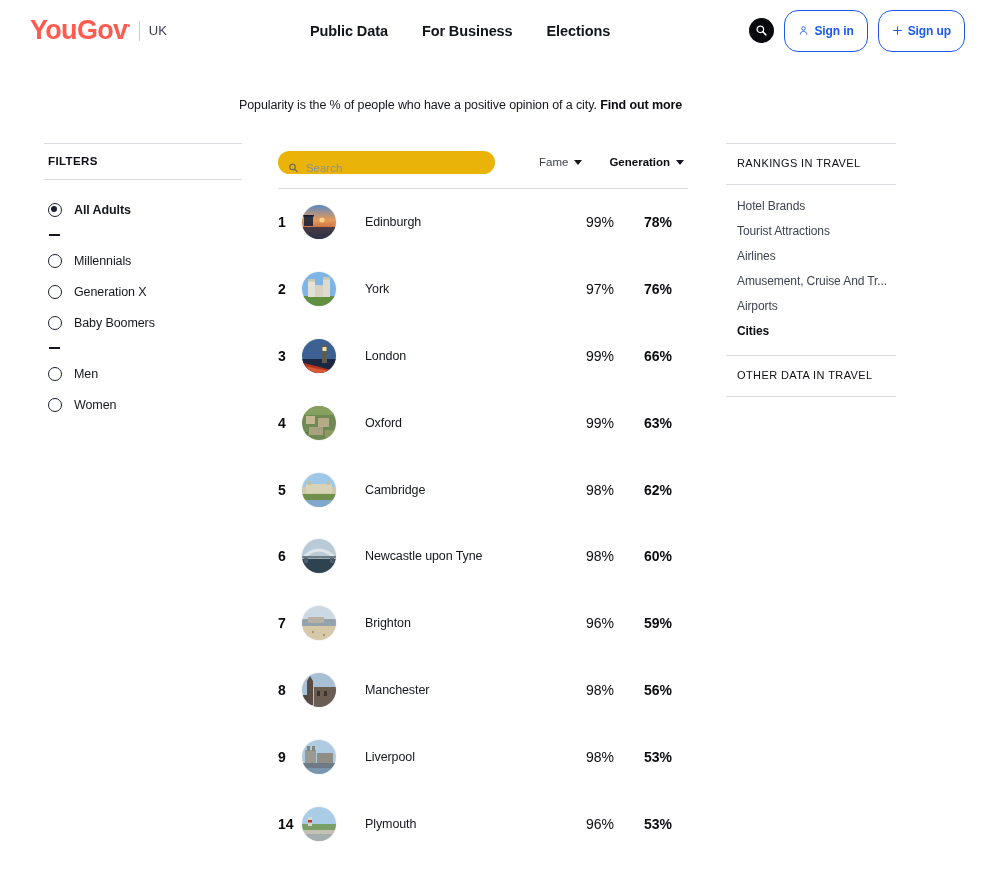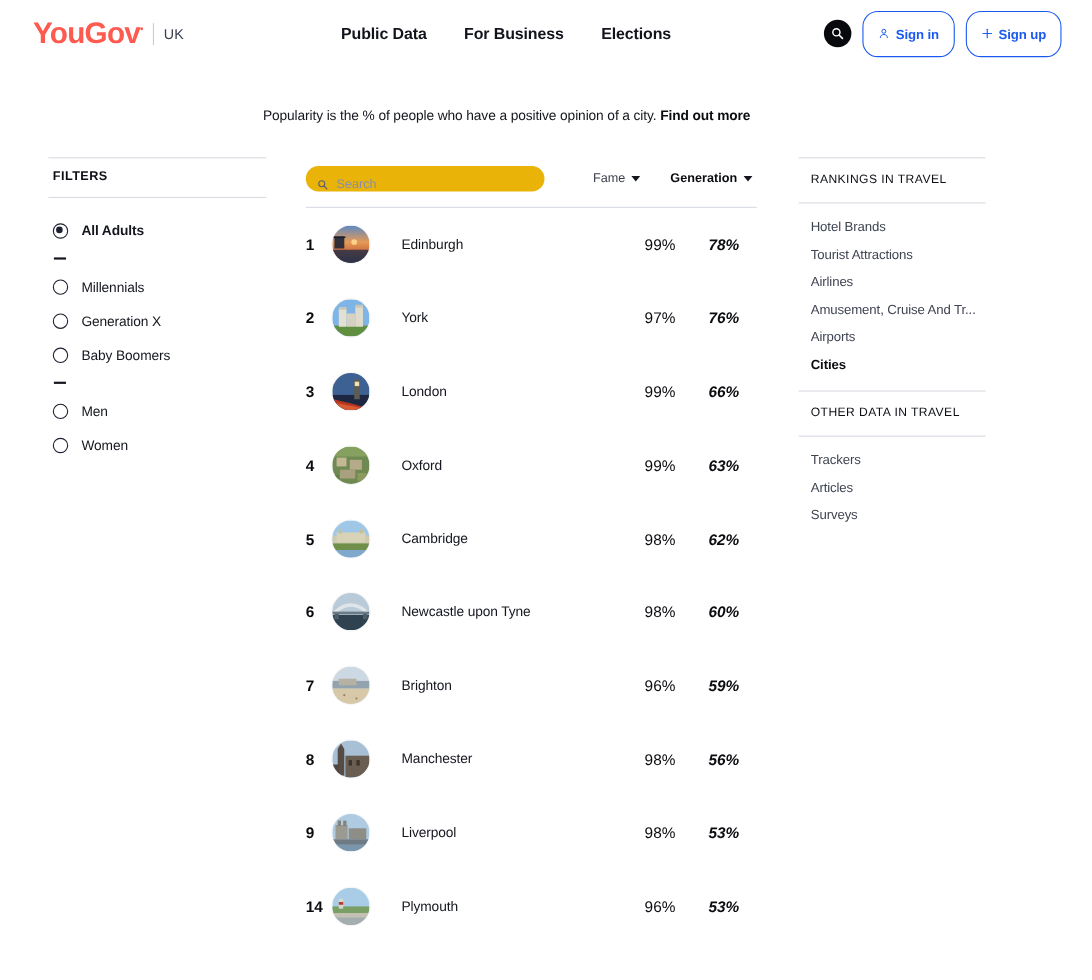--- a/index.html
+++ b/index.html
@@ -290,21 +290,20 @@
     font-size: 14px;
     color: #0b0c10;
   }
   .pop-val {
     width: 60px;
     flex: 0 0 60px;
     text-align: center;
     font-size: 14px;
     font-weight: bold;
     color: #0b0c10;
-    font-style: italic;
   }
 
   
   .rail-col {
     width: 170px;
     flex: 0 0 170px;
     margin-left: 38px;
   }
   .rail-title {
     font-size: 11px;
@@ -637,19 +636,14 @@
       <div class="rail-item">Hotel Brands</div>
       <div class="rail-item">Tourist Attractions</div>
       <div class="rail-item">Airlines</div>
       <div class="rail-item">Amusement, Cruise And Tr...</div>
       <div class="rail-item">Airports</div>
       <div class="rail-item active">Cities</div>
     </div>
     <div class="col-rule"></div>
     <div class="rail-title">OTHER DATA IN TRAVEL</div>
     <div class="col-rule"></div>
-    <div class="rail-list">
-      <div class="rail-item">Trackers</div>
-      <div class="rail-item">Articles</div>
-      <div class="rail-item">Surveys</div>
-    </div>
   </aside>
 </div>
 
 </body></html>

